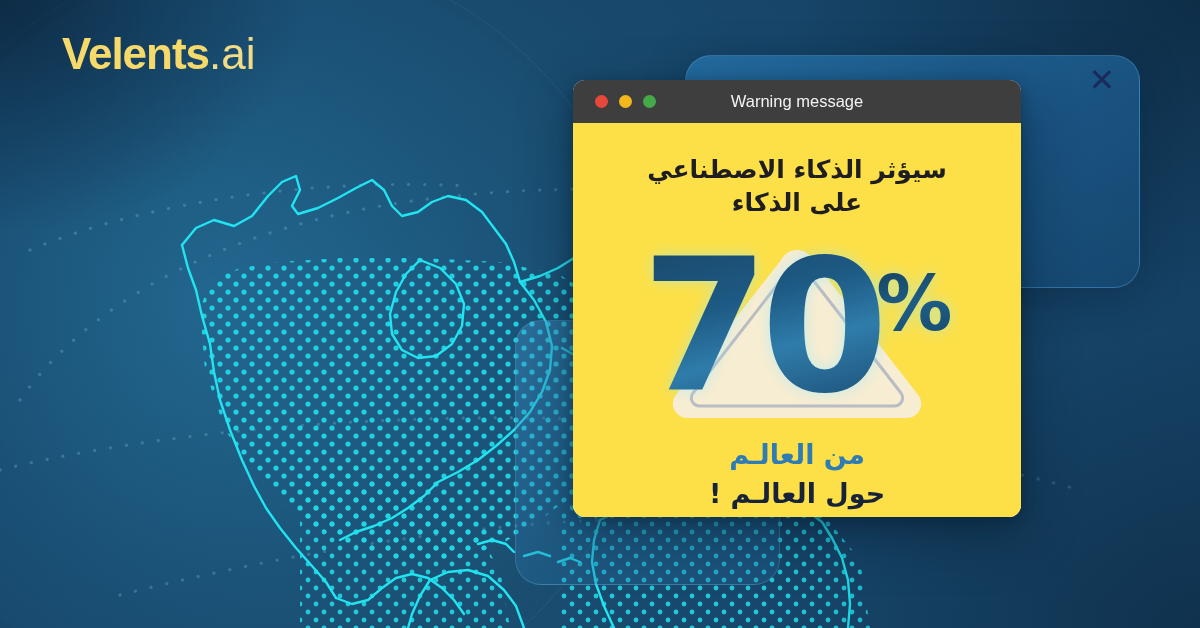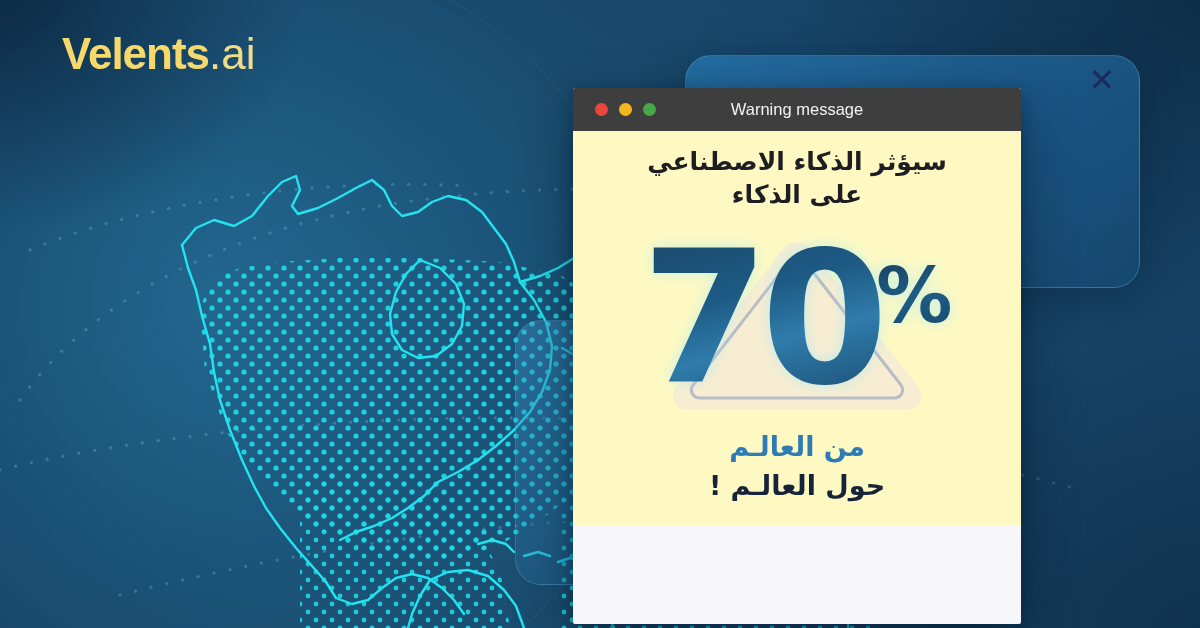--- a/index.html
+++ b/index.html
@@ -70,42 +70,42 @@
     position:absolute; left:62px; top:32px;
     font-size:44px; line-height:1;
     letter-spacing:-1px;
     white-space:nowrap;
   }
   .logo .bold { color:#f5d96b; font-weight:700; }
   .logo .light { color:#f3dc86; font-weight:300; letter-spacing:0px; }
 
   
   .dialog {
-    position:absolute; left:573px; top:88px; width:448px; height:536px;
-    border-radius:2px; overflow:hidden;
+    position:absolute; left:573px; top:80px; width:448px; height:437px;
+    border-radius:12px; overflow:hidden;
     box-shadow:0 18px 55px rgba(4,20,38,.45), 0 4px 14px rgba(4,20,38,.30);
     background:#f7f7fb;
   }
   .titlebar {
     height:43px; background:#3e3e3e;
     display:flex; align-items:center; position:relative;
   }
   .dots { display:flex; gap:11px; margin-left:22px; }
   .dot { width:13px; height:13px; border-radius:50%; }
   .dot.red { background:#e8483c; }
   .dot.yellow { background:#f3b61d; }
   .dot.green { background:#45a94a; }
   .titlebar-title {
     position:absolute; left:0; right:0; text-align:center;
     color:#f2f2f2; font-size:16.5px; font-weight:400;
     pointer-events:none;
   }
   .dialog-body {
-    position:relative; height:394px; background:#fef9c3;
-    padding-top:14px;
+    position:relative; height:394px; background:#fde047;
+    padding-top:30px;
     display:flex; flex-direction:column; align-items:center;
   }
   .ar {
     direction:rtl; unicode-bidi:bidi-override;
     font-family:"DejaVu Sans","Liberation Sans",sans-serif;
     font-weight:700; text-align:center;
   }
   .head-line {
     color:#1d1d22; font-size:25px; line-height:1.33; letter-spacing:0px;
   }

